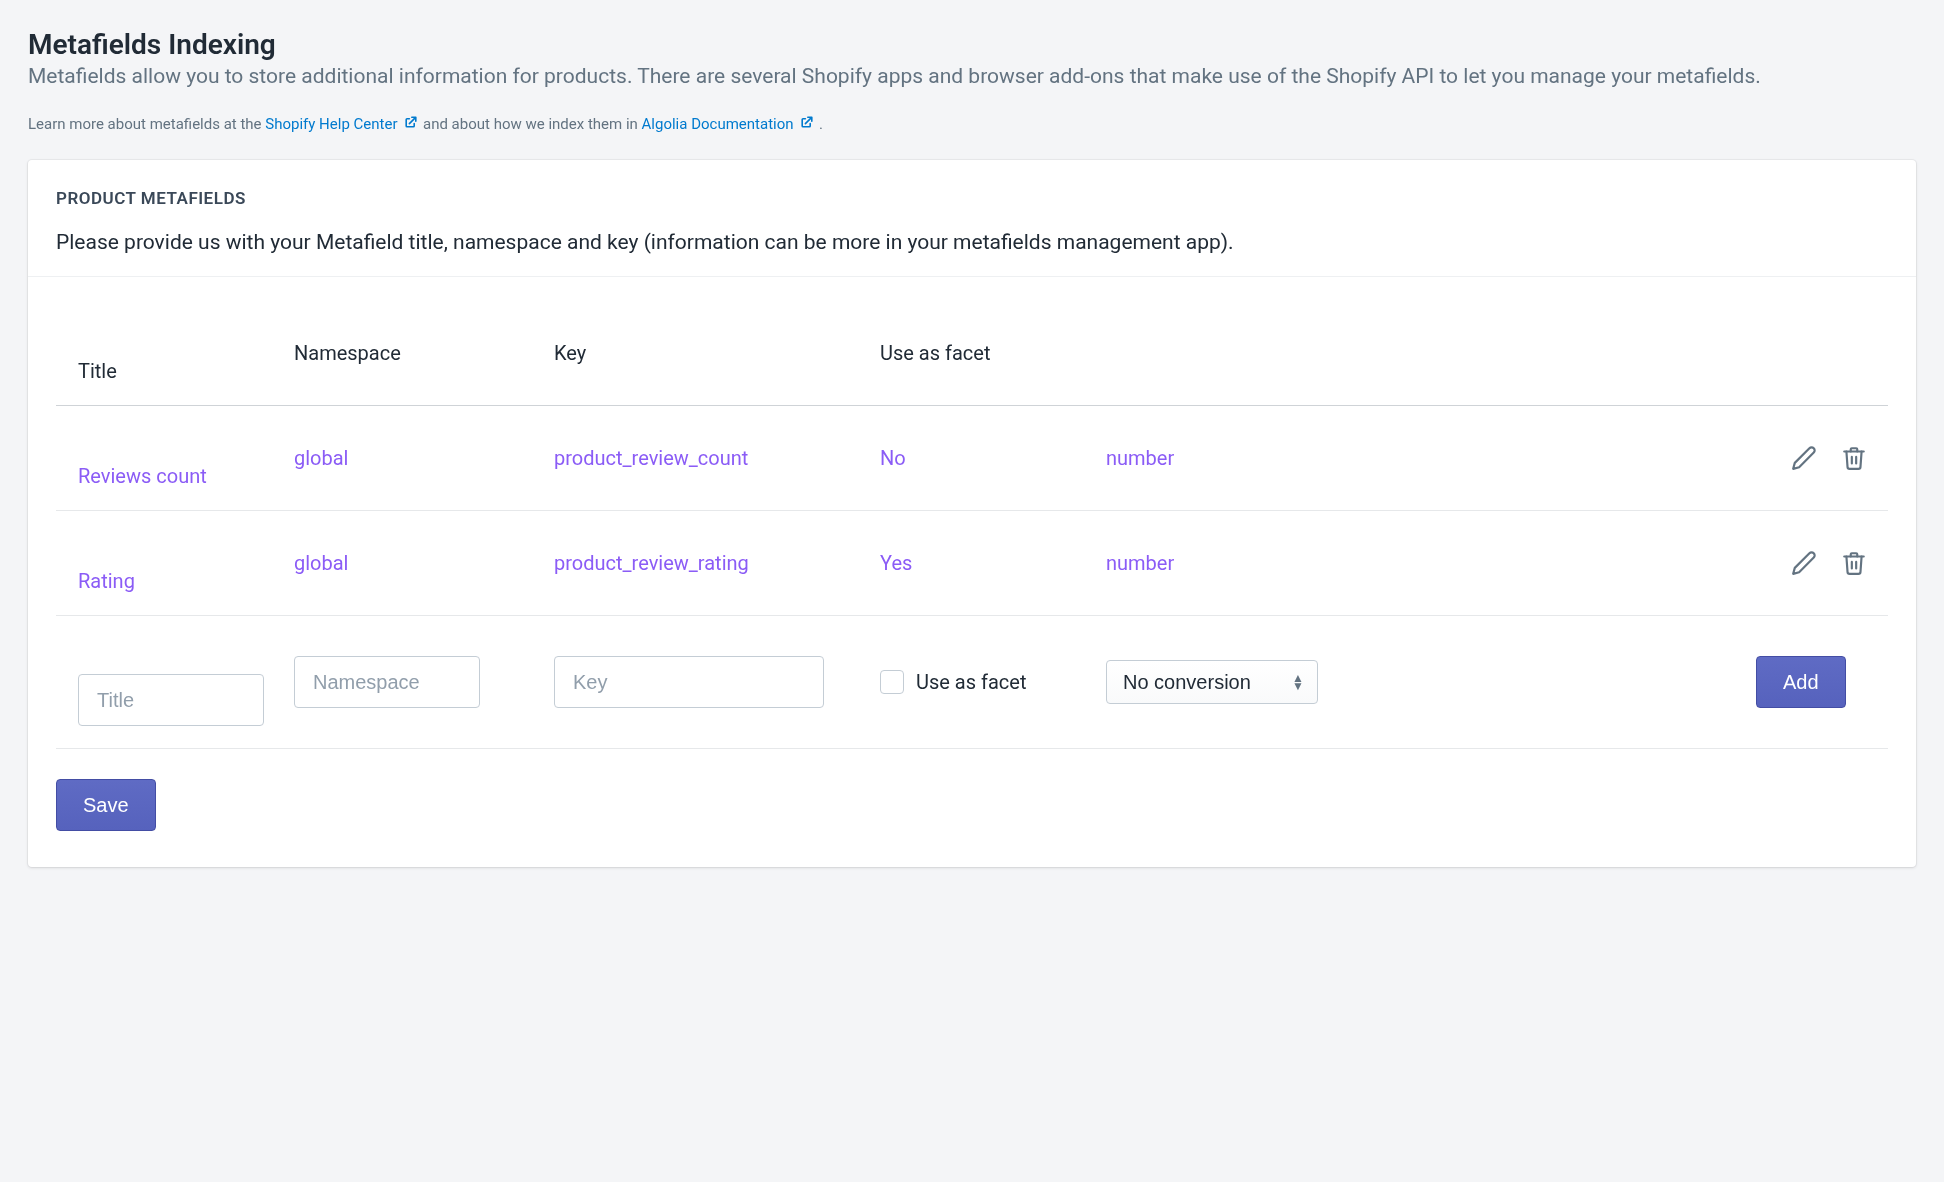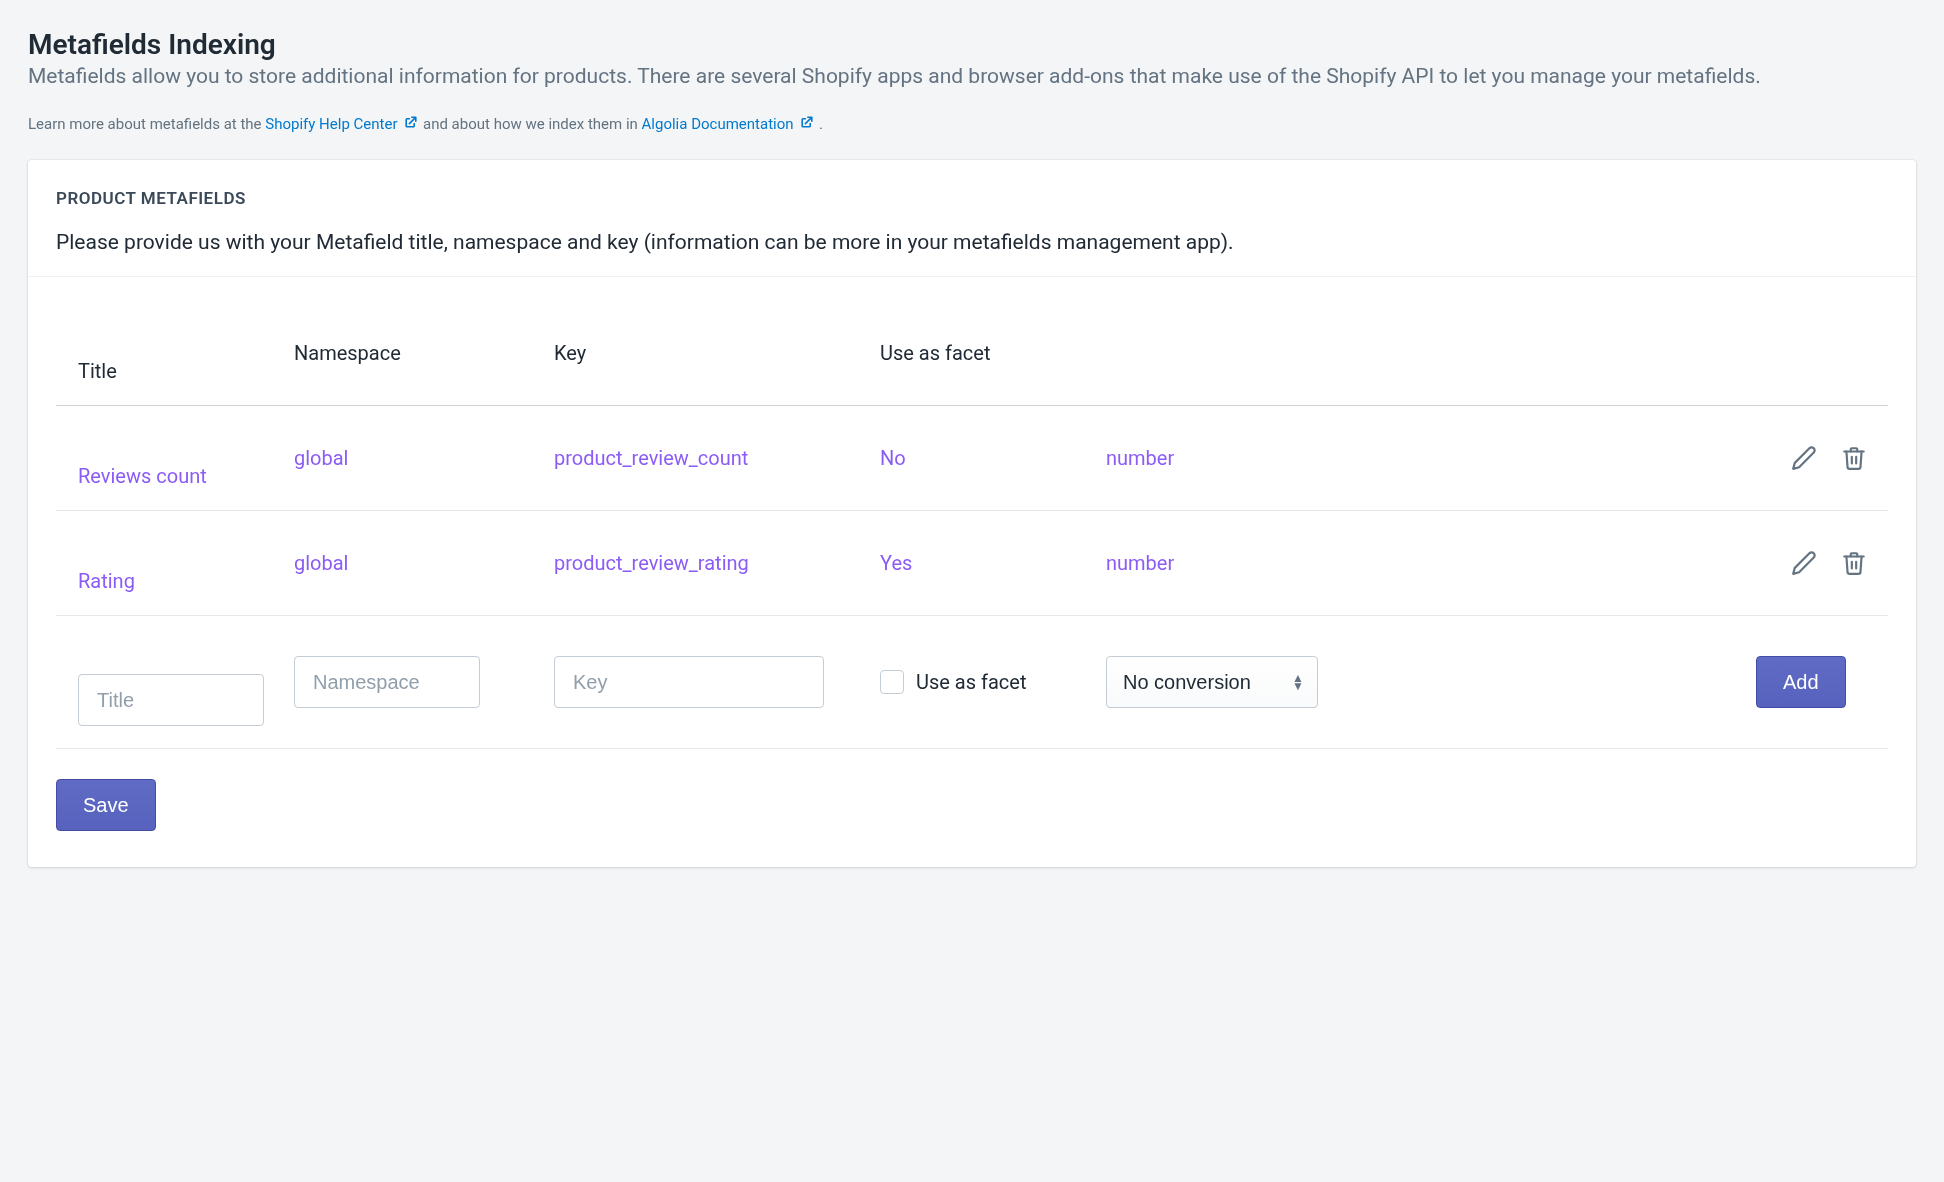--- a/index.html
+++ b/index.html
@@ -142,21 +142,21 @@
       font-size:20px;
       color:#212b36;
     }
 
     .select-wrap {
       position:relative;
       width: 212px;
     }
     .select {
       width: 100%;
-      height: 52px;
+      height: 44px;
       padding: 0 40px 0 16px;
       font-size: 20px;
       color:#212b36;
       border: 1px solid #c4cdd5;
       border-radius: 4px;
       background: linear-gradient(#ffffff,#f9fafb);
       appearance:none;
       cursor:pointer;
     }
     .select-arrows {

